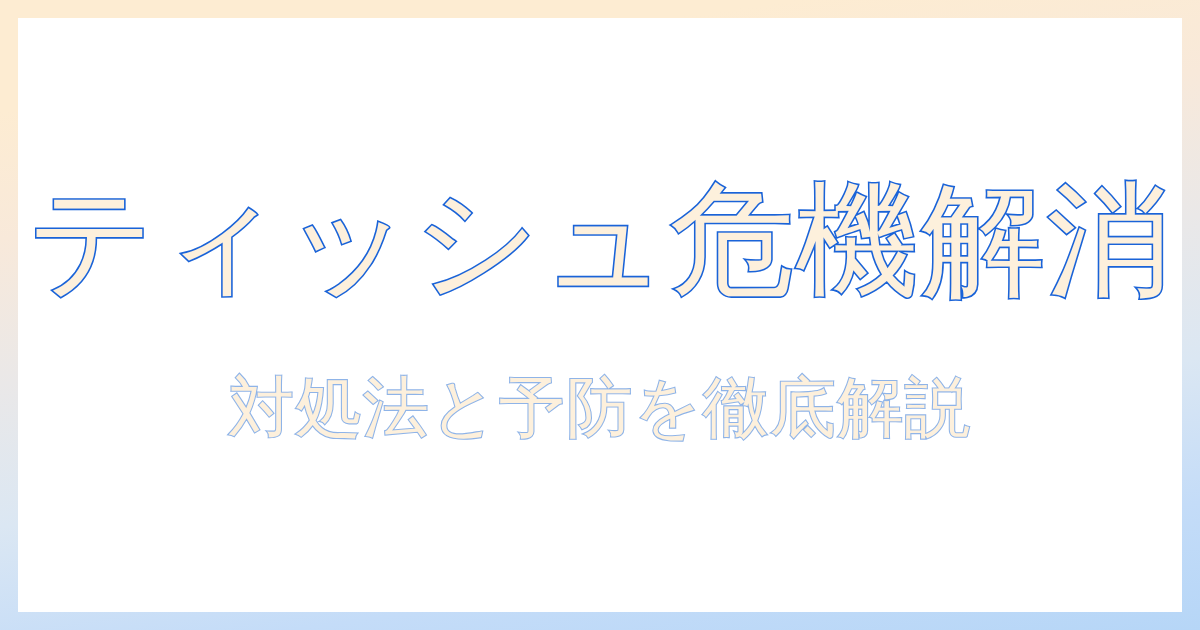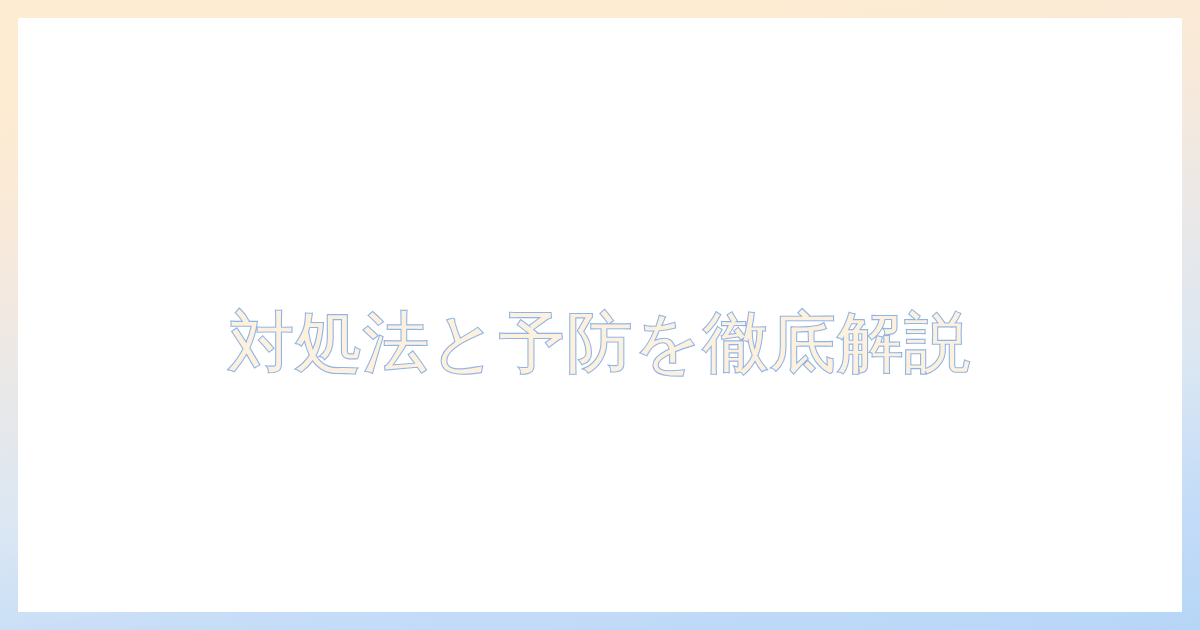--- a/index.html
+++ b/index.html
@@ -74,35 +74,36 @@
 
   
   #sub-title {
     font-family: "DejaVu Sans", "Liberation Sans", sans-serif;
     font-weight: 400;
     font-size: 66px;
     line-height: 1.1;
     letter-spacing: 0.02em;
     white-space: nowrap;
     text-align: left;
-    margin: 0;
+    margin: 16px;
     color: #fdf0dc;
     -webkit-text-stroke: 2.2px #8fb4e8;
     paint-order: stroke fill;
     position: relative;
     top: 28px;
   }
 </style>
 </head>
 <body>
 
 <div id="eyecatch-canvas">
 
   <div id="card">
 
     <div id="text-block">
 
+      <h1 id="main-title">ティッシュ危機解消</h1>
 
       <h2 id="sub-title">対処法と予防を徹底解説</h2>
 
     </div>
   </div>
 </div>
 
 </body></html>

